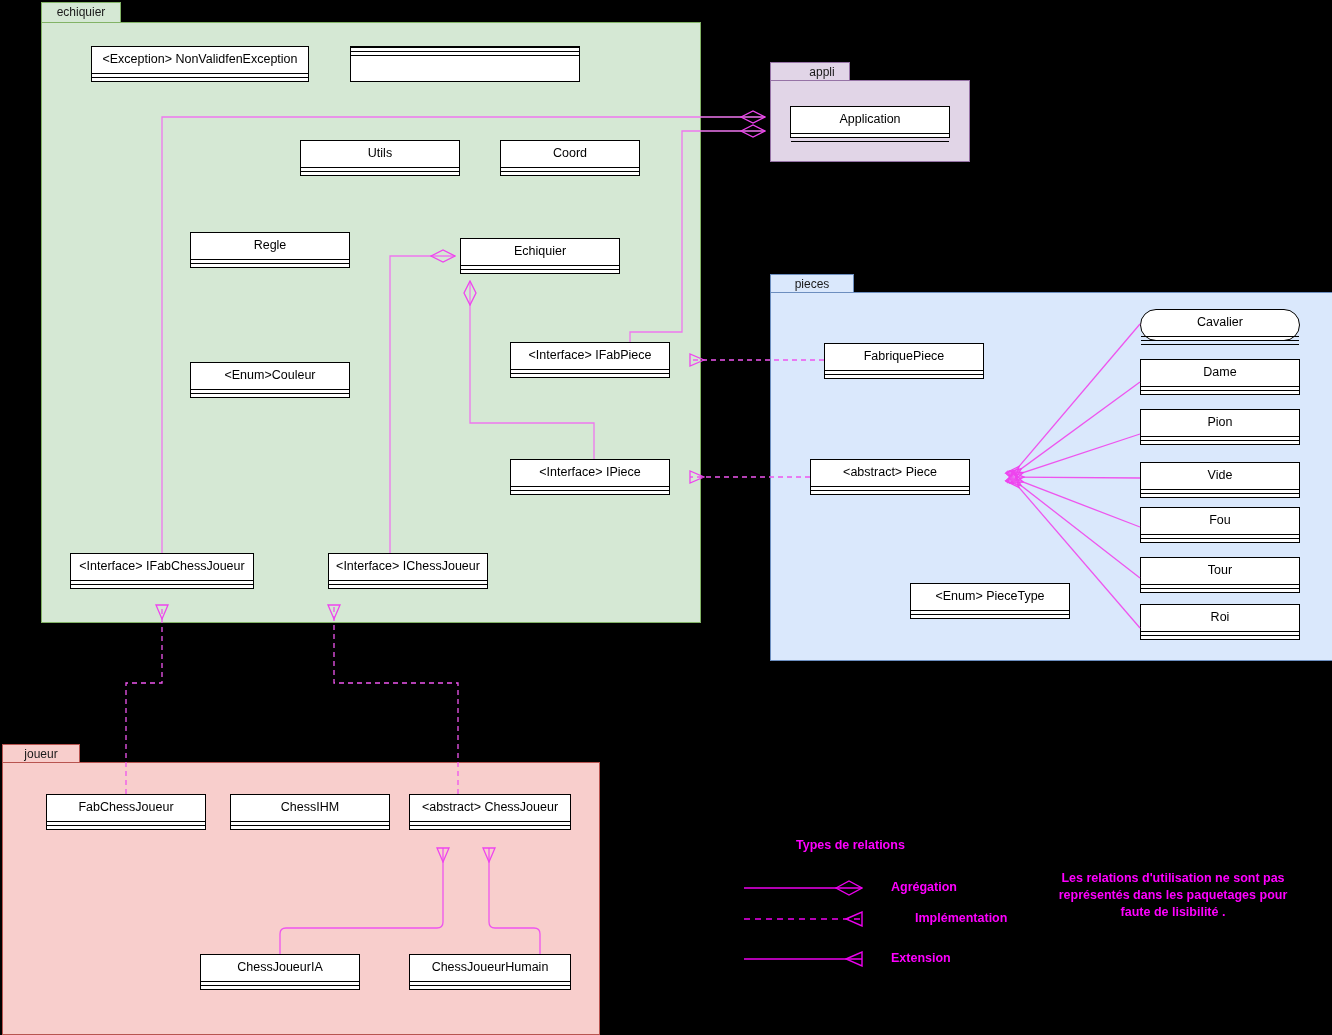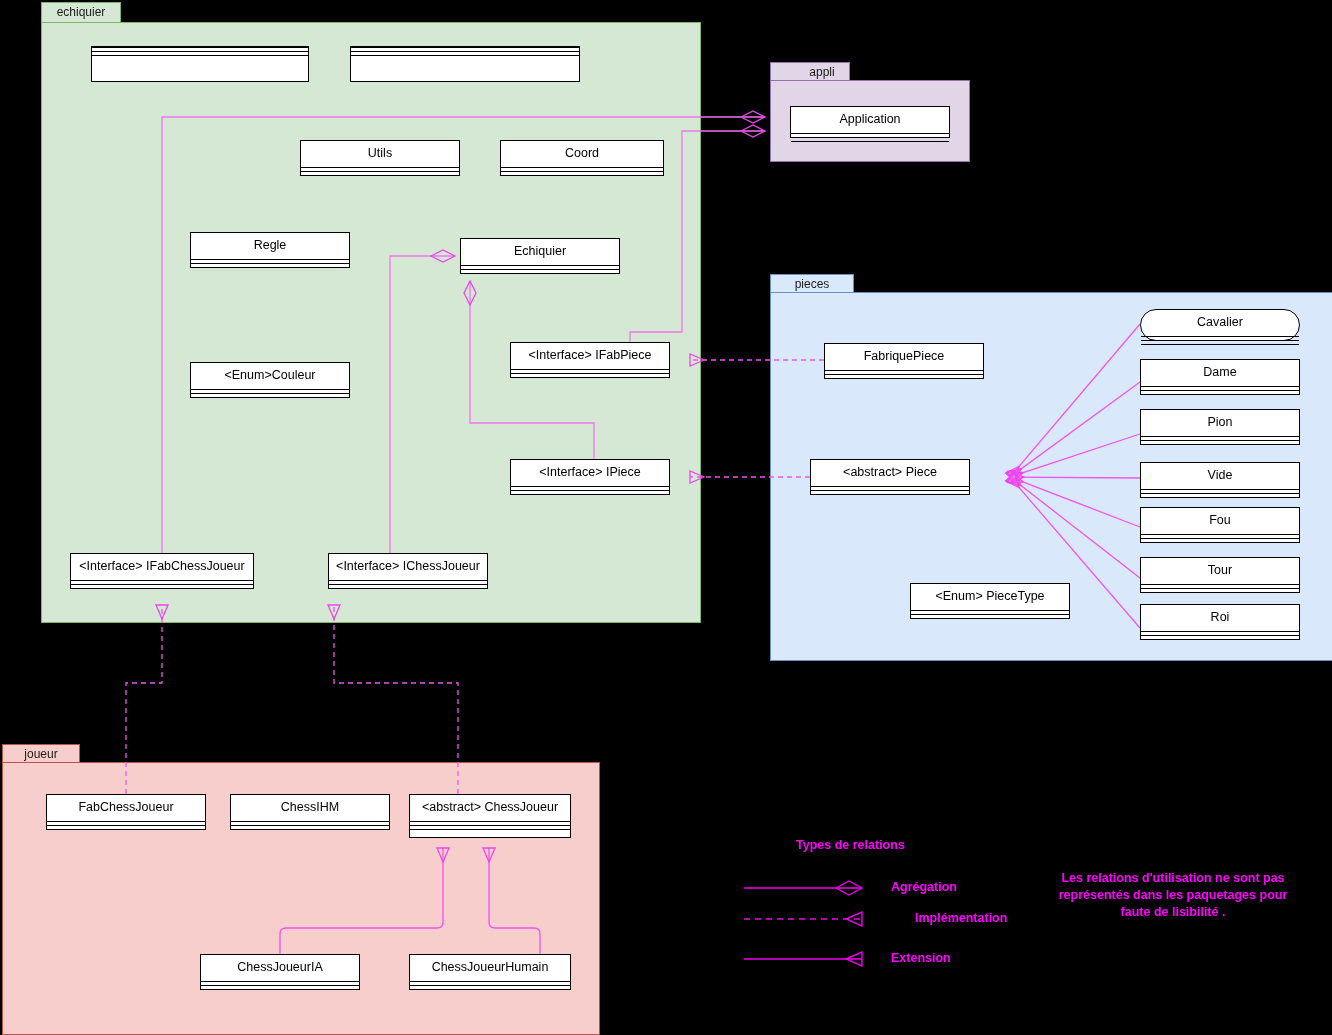--- a/index.html
+++ b/index.html
@@ -105,33 +105,34 @@
       <div class="pkg-body" style="left: 770px; top: 80px; width: 200px; height: 82px; background: rgb(225, 213, 231); border: 1px solid rgb(150, 115, 166);"></div>
       <div class="pkg-tab" style="left: 770px; top: 62px; width: 80px; height: 18px; background: rgb(225, 213, 231); border-top: 1px solid rgb(150, 115, 166); border-right: 1px solid rgb(150, 115, 166); border-bottom: none; border-left: 1px solid rgb(150, 115, 166); border-image: initial; padding-left: 24px;"><span>appli</span></div>
       <div class="pkg-body" style="left: 770px; top: 292px; width: 565px; height: 369px; background: rgb(218, 232, 252); border: 1px solid rgb(108, 142, 191);"></div>
       <div class="pkg-tab" style="left: 770px; top: 274px; width: 84px; height: 18px; background: rgb(218, 232, 252); border-top: 1px solid rgb(108, 142, 191); border-right: 1px solid rgb(108, 142, 191); border-bottom: none; border-left: 1px solid rgb(108, 142, 191); border-image: initial;"><span>pieces</span></div>
       <div class="pkg-body" style="left: 2px; top: 762px; width: 598px; height: 273px; background: rgb(248, 206, 204); border: 1px solid rgb(184, 84, 80);"></div>
       <div class="pkg-tab" style="left: 2px; top: 744px; width: 78px; height: 18px; background: rgb(248, 206, 204); border-top: 1px solid rgb(184, 84, 80); border-right: 1px solid rgb(184, 84, 80); border-bottom: none; border-left: 1px solid rgb(184, 84, 80); border-image: initial;"><span>joueur</span></div>
     </div>
 
   <div id="cls-layer">
       <div class="cls" style="left: 91px; top: 46px; width: 218px; height: 36px;">
+        <div class="cls-name">&lt;Exception&gt; NonValidfenException</div>
         <div class="cls-sep"></div>
         <div class="cls-sep2"></div>
       </div>
       <div class="cls" style="left: 350px; top: 46px; width: 230px; height: 36px;">
         <div class="cls-sep"></div>
         <div class="cls-sep2"></div>
       </div>
       <div class="cls" style="left: 300px; top: 140px; width: 160px; height: 36px;">
         <div class="cls-name">Utils</div>
         <div class="cls-sep"></div>
         <div class="cls-sep2"></div>
       </div>
-      <div class="cls" style="left: 500px; top: 140px; width: 164px; height: 36px;">
+      <div class="cls" style="left: 500px; top: 140px; width: 140px; height: 36px;">
         <div class="cls-name">Coord</div>
         <div class="cls-sep"></div>
         <div class="cls-sep2"></div>
       </div>
       <div class="cls" style="left: 190px; top: 232px; width: 160px; height: 36px;">
         <div class="cls-name">Regle</div>
         <div class="cls-sep"></div>
         <div class="cls-sep2"></div>
       </div>
       <div class="cls" style="left: 460px; top: 238px; width: 160px; height: 36px;">
@@ -222,21 +223,21 @@
       <div class="cls" style="left: 46px; top: 794px; width: 160px; height: 36px;">
         <div class="cls-name">FabChessJoueur</div>
         <div class="cls-sep"></div>
         <div class="cls-sep2"></div>
       </div>
       <div class="cls" style="left: 230px; top: 794px; width: 160px; height: 36px;">
         <div class="cls-name">ChessIHM</div>
         <div class="cls-sep"></div>
         <div class="cls-sep2"></div>
       </div>
-      <div class="cls" style="left: 409px; top: 794px; width: 162px; height: 44px;">
+      <div class="cls" style="left: 409px; top: 794px; width: 162px; height: 36px;">
         <div class="cls-name">&lt;abstract&gt; ChessJoueur</div>
         <div class="cls-sep"></div>
         <div class="cls-sep2"></div>
       </div>
       <div class="cls" style="left: 200px; top: 954px; width: 160px; height: 36px;">
         <div class="cls-name">ChessJoueurIA</div>
         <div class="cls-sep"></div>
         <div class="cls-sep2"></div>
       </div>
       <div class="cls" style="left: 409px; top: 954px; width: 162px; height: 36px;">

